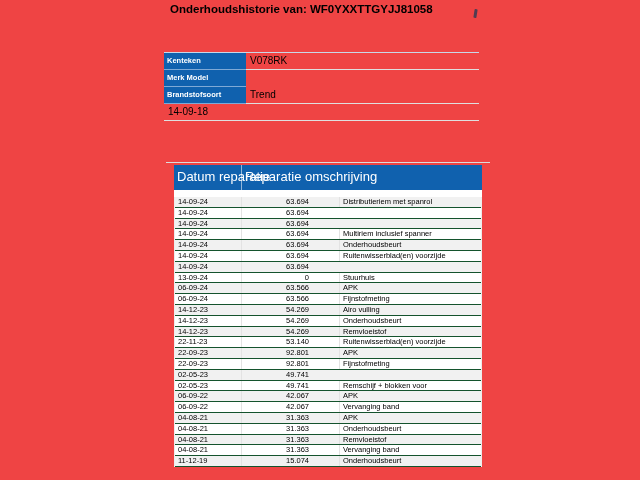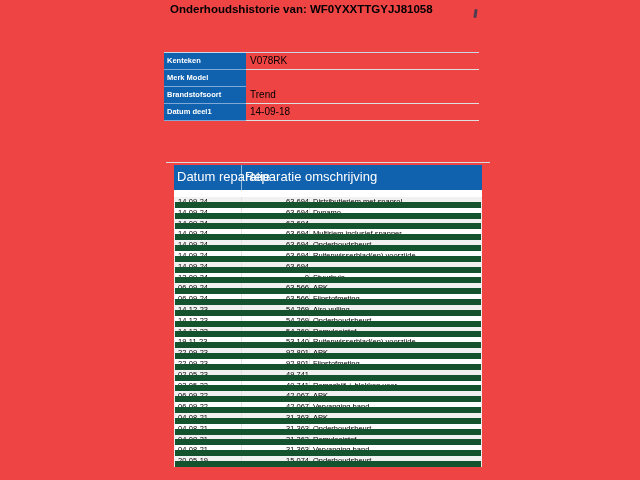--- a/index.html
+++ b/index.html
@@ -24,27 +24,27 @@
 
   
   .main-table{position:absolute;left:174px;top:165px;width:308px;}
   .main-header{display:flex;height:25px;background:var(--blue);color:#fff;font-size:13px;box-sizing:border-box;}
   .mh-c{box-sizing:border-box;padding:4px 0 0 3px;white-space:nowrap;}
   .mh-c1{width:67px;}
   .mh-c2{width:68px;border-left:1px solid rgba(255,255,255,.55);}
   .mh-c3{flex:1;border-left:1px solid rgba(255,255,255,.55);}
   .spacer{height:7px;background:#fff;}
   .rows{box-sizing:border-box;border-left:1px solid #ececec;border-right:1px solid #ececec;}
-  .row{display:flex;height:10.8px;box-sizing:border-box;border-bottom:6px solid #14532d;
+  .row{display:flex;height:10.8px;box-sizing:border-box;border-bottom:1px solid #14532d;
        font-size:7.5px;line-height:9.6px;background:#fff;}
   .row:nth-child(odd){background:var(--rowalt);}
   .rc{box-sizing:border-box;padding-left:3px;white-space:nowrap;overflow:hidden;}
   .rc1{width:66px;}
   .rc2{width:68px;border-left:1px solid #e3e3e3;text-align:right;}
-  .rc3{flex:1;border-left:1px solid #e3e3e3;}
+  .rc3{flex:1;border-left:1px solid #e3e3e3;margin-left:30px;}
 </style>
 </head>
 <body>
 
 <div class="page">
 
   <div class="title">Onderhoudshistorie van: WF0YXXTTGYJJ81058</div>
 
   <div class="stray-mark"></div>
 
@@ -57,21 +57,20 @@
   <div class="info-row">
     <div class="info-label">Merk Model</div>
   </div>
 
   <div class="info-row">
     <div class="info-label">Brandstofsoort</div>
     <div class="info-value">Trend</div>
   </div>
 
   <div class="info-row">
-    <div class="info-label">Datum deel1</div>
     <div class="info-value">14-09-18</div>
   </div>
 </div>
 
   <div class="top-divider"></div>
 
   <div class="main-table">
     <div class="main-header">
       <div class="mh-c mh-c1">Datum reparatie</div>
       <div class="mh-c mh-c3">Reparatie omschrijving</div>
@@ -80,21 +79,20 @@
     <div class="rows">
   <div class="row">
     <div class="rc rc1">14-09-24</div>
     <div class="rc rc2">63.694</div>
     <div class="rc rc3">Distributieriem met spanrol</div>
   </div>
 
   <div class="row">
     <div class="rc rc1">14-09-24</div>
     <div class="rc rc2">63.694</div>
-    <div class="rc rc3">Dynamo</div>
   </div>
 
   <div class="row">
     <div class="rc rc1">14-09-24</div>
     <div class="rc rc2">63.694</div>
   </div>
 
   <div class="row">
     <div class="rc rc1">14-09-24</div>
     <div class="rc rc2">63.694</div>
@@ -148,21 +146,21 @@
     <div class="rc rc3">Onderhoudsbeurt</div>
   </div>
 
   <div class="row">
     <div class="rc rc1">14-12-23</div>
     <div class="rc rc2">54.269</div>
     <div class="rc rc3">Remvloeistof</div>
   </div>
 
   <div class="row">
-    <div class="rc rc1">19-11-23</div>
+    <div class="rc rc1">22-11-23</div>
     <div class="rc rc2">53.140</div>
     <div class="rc rc3">Ruitenwisserblad(en) voorzijde</div>
   </div>
 
   <div class="row">
     <div class="rc rc1">22-09-23</div>
     <div class="rc rc2">92.801</div>
     <div class="rc rc3">APK</div>
   </div>
 
@@ -214,20 +212,20 @@
     <div class="rc rc3">Remvloeistof</div>
   </div>
 
   <div class="row">
     <div class="rc rc1">04-08-21</div>
     <div class="rc rc2">31.363</div>
     <div class="rc rc3">Vervanging band</div>
   </div>
 
   <div class="row">
-    <div class="rc rc1">20-05-19</div>
+    <div class="rc rc1">11-12-19</div>
     <div class="rc rc2">15.074</div>
     <div class="rc rc3">Onderhoudsbeurt</div>
   </div>
 </div>
   </div>
 
 </div>
 
 </body></html>

